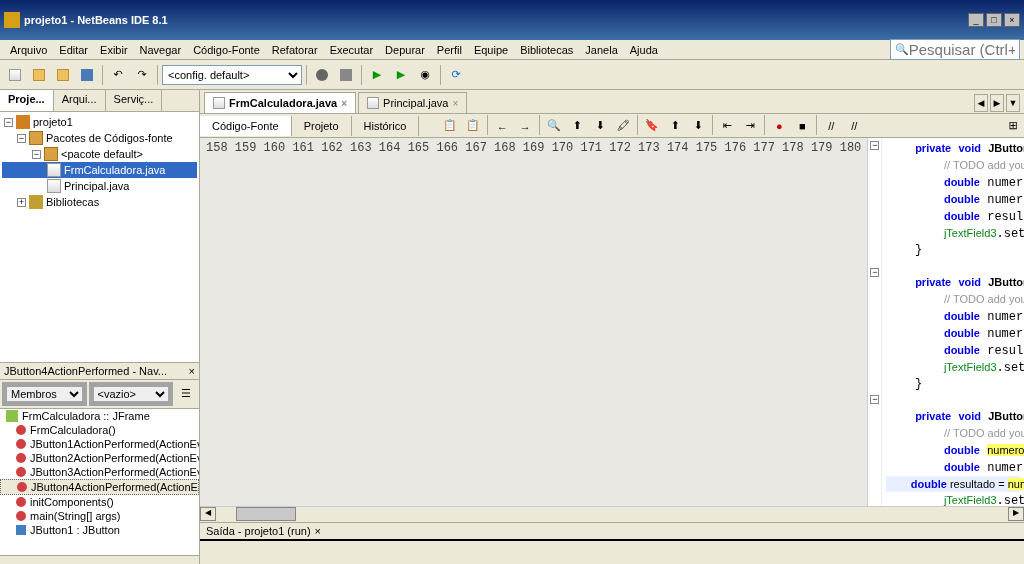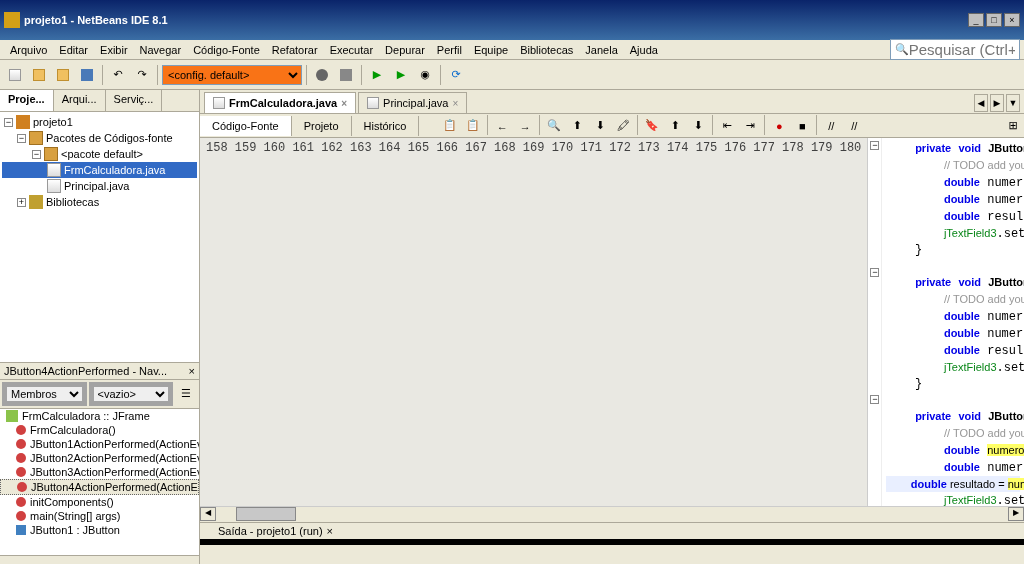--- a/index.html
+++ b/index.html
@@ -9,21 +9,21 @@
 .titlebar-text { flex: 1; font-weight: bold; }
 .win-btns { display: flex; gap: 2px; }
 .win-btn { width: 16px; height: 14px; background: #c0c0c0; border: 1px solid #666; font-size: 9px; text-align: center; line-height: 12px; color: black; cursor: pointer; }
 .menubar { background: #ece9d8; height: 20px; display: flex; align-items: center; padding: 0 4px; border-bottom: 1px solid #aca899; }
 .menu-item { padding: 2px 6px; cursor: pointer; }
 .searchbox { margin-left: auto; border: 1px solid #7f9db9; background: white; padding: 1px 4px; width: 130px; display: flex; align-items: center; }
 .searchbox input { border: none; outline: none; width: 100%; font-size: 15px; color: #999; }
 .toolbar { background: #ece9d8; height: 30px; display: flex; align-items: center; padding: 2px 4px; border-bottom: 1px solid #aca899; gap: 2px; }
 .tb-btn { width: 22px; height: 22px; border: 1px solid transparent; display: flex; align-items: center; justify-content: center; cursor: pointer; }
 .tb-sep { width: 1px; height: 20px; background: #aca899; margin: 0 2px; }
-.tb-select { border: 1px solid #7f9db9; background: #f97316; padding: 1px; height: 20px; font-size: 11px; }
+.tb-select { border: 1px solid #7f9db9; background: #ffffff; padding: 1px; height: 20px; font-size: 11px; }
 .main-area { display: flex; height: calc(100% - 72px); }
 .left-panel { width: 200px; display: flex; flex-direction: column; border-right: 1px solid #aca899; }
 .panel-tabs { display: flex; background: #ece9d8; border-bottom: 1px solid #aca899; height: 22px; }
 .panel-tab { padding: 3px 8px; border-right: 1px solid #aca899; cursor: pointer; white-space: nowrap; overflow: hidden; }
 .panel-tab.active { background: white; font-weight: bold; }
 .tree-area { background: white; flex: 1; overflow: auto; padding: 2px; }
 .tree-node { padding: 1px 2px; display: flex; align-items: center; cursor: pointer; white-space: nowrap; }
 .tree-node .toggle { width: 9px; height: 9px; border: 1px solid #888; text-align: center; line-height: 7px; font-size: 9px; margin-right: 3px; }
 .tree-node .icon { width: 14px; height: 14px; margin-right: 3px; }
 .tree-node.selected { background: #316ac5; color: white; }
@@ -55,21 +55,21 @@
 .fold-col { width: 14px; background: white; border-right: 1px solid #eee; }
 .fold-box { width: 9px; height: 9px; border: 1px solid #888; margin: 3px auto; font-size: 9px; text-align: center; line-height: 7px; cursor: pointer; }
 .code-content { flex: 1; font-family: 'Courier New', monospace; font-size: 12px; line-height: 16px; padding: 2px 4px; white-space: pre; overflow: auto; }
 .kw { color: #0000e6; font-weight: bold; }
 .method { font-weight: bold; }
 .comment { color: #969696; }
 .field { color: #098618; }
 .hl { background: #ffff66; }
 .current-line { background: #e9efff; display: block; }
 .output-panel { height: 60px; border-top: 1px solid #aca899; background: #ece9d8; display: flex; flex-direction: column; }
-.output-header { padding: 2px 18px; border-bottom: 6px solid #000000; display: flex; }
+.output-header { padding: 2px 6px; border-bottom: 2px solid #000000; display: flex; }
 .output-content { background: white; flex: 1; font-family: 'Courier New', monospace; font-size: 11px; padding: 2px 6px; overflow: auto; }
 .output-content .success { color: #008000; }
 .scroll-h { height: 16px; background: #ece9d8; border-top: 1px solid #ccc; display: flex; }
 .scroll-h .thumb { background: #c8c8c8; border: 1px solid #888; width: 60px; height: 14px; margin-left: 20px; }
 .scroll-h .arrow { width: 16px; height: 14px; background: #ece9d8; border: 1px solid #888; text-align: center; font-size: 8px; }
 .icon-file { background: linear-gradient(#fff, #ddd); border: 1px solid #999; }
 .icon-folder { background: #f0c060; border: 1px solid #c09030; }
 .icon-pkg { background: #d8a040; border: 1px solid #a07020; }
 .sq-icon { display: inline-block; width: 12px; height: 12px; vertical-align: middle; }
 .tb-nav-arrow { width: 14px; height: 18px; border: 1px solid #aca899; text-align: center; cursor: pointer; font-size: 9px; line-height: 16px; }

